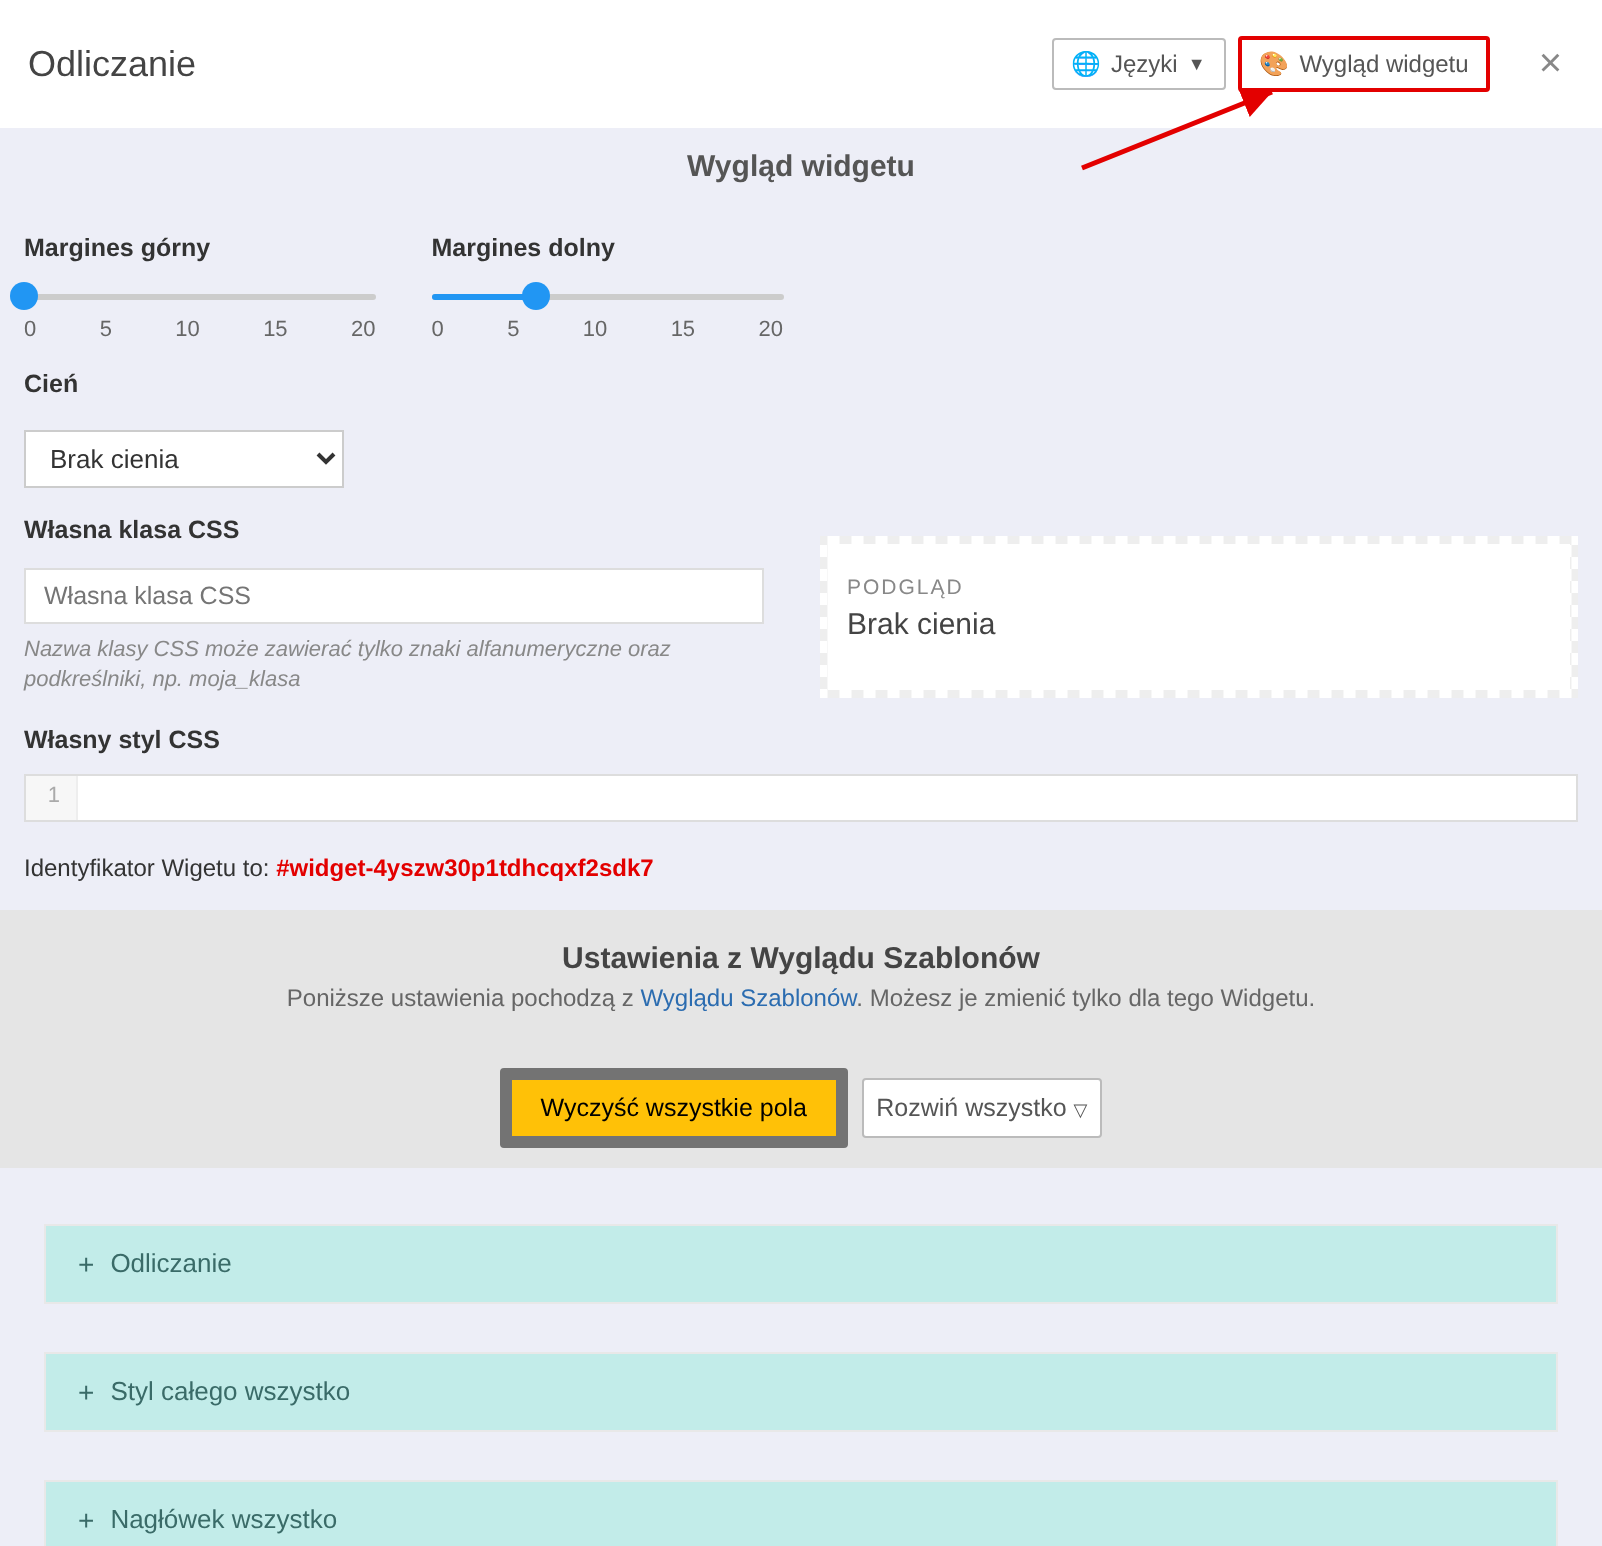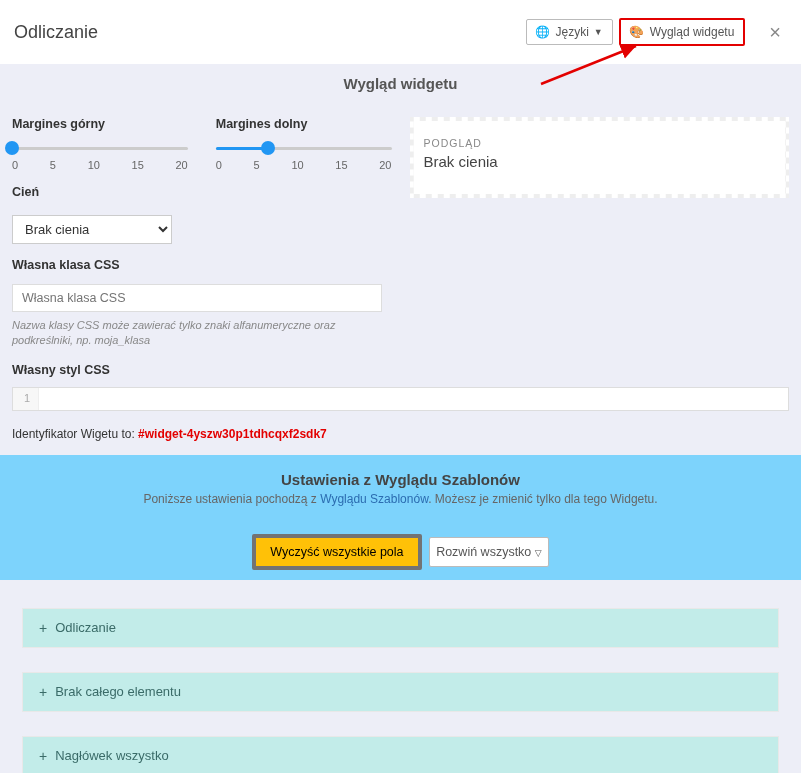--- a/index.html
+++ b/index.html
@@ -14,21 +14,21 @@
   
   .main-area { position: relative; }
   .scroll-wrap { height: 715px; overflow-y: auto; }
   .scroll-wrap::-webkit-scrollbar { width: 14px; }
   .scroll-wrap::-webkit-scrollbar-track { background: #f0f0f0; }
   .scroll-wrap::-webkit-scrollbar-thumb { background: #bfbfbf; border-radius: 2px; }
   
   .section-title { text-align: center; font-size: 15px; font-weight: 600; color: #555; padding: 11px 0; background: #edeef7; }
   
   .panel { background: #edeef7; padding: 0 12px 14px 12px; }
-  .panel-inner { display: flex; gap: 18px; }
+  .panel-inner { display: flex; gap: 18px; align-items: flex-end; }
   .left-col { flex: 1; }
   .right-col { flex: 1; }
   
   .field-row { display: flex; gap: 28px; }
   .field { flex: 1; }
   .field-label { font-weight: 700; font-size: 12.5px; color: #333; margin-bottom: 10px; display: block; }
   
   .slider-wrap { position: relative; height: 30px; }
   .slider-track { position: absolute; top: 6px; left: 0; right: 0; height: 3px; background: #ccc; border-radius: 2px; }
   .slider-fill { position: absolute; top: 6px; left: 0; height: 3px; background: #2196f3; border-radius: 2px; }
@@ -45,25 +45,25 @@
   .code-area { flex: 1; padding: 4px 8px; min-height: 22px; }
   
   .identifier { font-size: 12px; margin-top: 16px; }
   .identifier .red { color: #e30000; font-weight: 600; }
   .preview-outer { padding: 4px; position: relative; }
   .preview-checker-border { position:absolute; inset:0; background: repeating-conic-gradient(#eee 0% 25%, #fff 0% 50%) 50% / 12px 12px; z-index:0; }
   .preview-inner { position: relative; background:#fff; padding: 16px 10px 24px 10px; z-index:1; }
   .preview-label { font-size: 10.5px; letter-spacing: 1px; color: #888; margin-bottom: 4px; }
   .preview-text { font-size: 15px; color: #444; }
   
-  .template-section { padding: 16px 12px 10px 12px; background: #7dd3fc; text-align: center; margin-top: 0; }
+  .template-section { padding: 16px 12px 10px 12px; background: #e5e5e5; text-align: center; margin-top: 0; }
   .template-title { font-size: 15px; font-weight: 700; color: #444; margin-bottom: 4px; }
   .template-sub { font-size: 12px; color: #666; margin-bottom: 28px; }
   .template-sub a { color: #2b6cb0; text-decoration: none; }
-  .btn-yellow { background: #ffc107; border: 4px solid #737373; padding: 7px 14px; font-size: 12.5px; cursor: pointer; border-radius: 2px; }
+  .btn-yellow { background: #ffc107; border: 6px solid #737373; padding: 7px 14px; font-size: 12.5px; cursor: pointer; border-radius: 2px; }
   .btn-grey { background: #fff; border: 1px solid #bbb; padding: 7px 6px; font-size: 12.5px; cursor: pointer; border-radius: 2px; margin-left: 4px; color: #555; }
   
   .accordion-area { background: #edeef7; padding: 28px 22px 20px 22px; }
   .acc-wrap { background:#fff; border:1px solid #e8e8e8; margin-bottom: 24px; }
   .acc-item { background: #c2ece9; padding: 11px 16px; font-size: 13px; color: #3a6b68; cursor: pointer; display: flex; align-items: center; gap: 8px; }
   .plus { font-size: 14px; color: #3a6b68; }
   
   .arrow-svg { position: absolute; top: 42px; right: 155px; width: 110px; height: 48px; pointer-events: none; z-index: 10; }
   
   .mt { margin-top: 14px; }
@@ -195,21 +195,21 @@
     <div class="accordion-area">
       <div class="acc-wrap">
           <div class="acc-item">
             <span class="plus">+</span>
             <span>Odliczanie</span>
           </div>
         </div>
       <div class="acc-wrap">
           <div class="acc-item">
             <span class="plus">+</span>
-            <span>Brak całego elementu</span>
+            <span>Styl całego wszystko</span>
           </div>
         </div>
       <div class="acc-wrap">
           <div class="acc-item">
             <span class="plus">+</span>
             <span>Nagłówek wszystko</span>
           </div>
         </div>
 
     </div>

